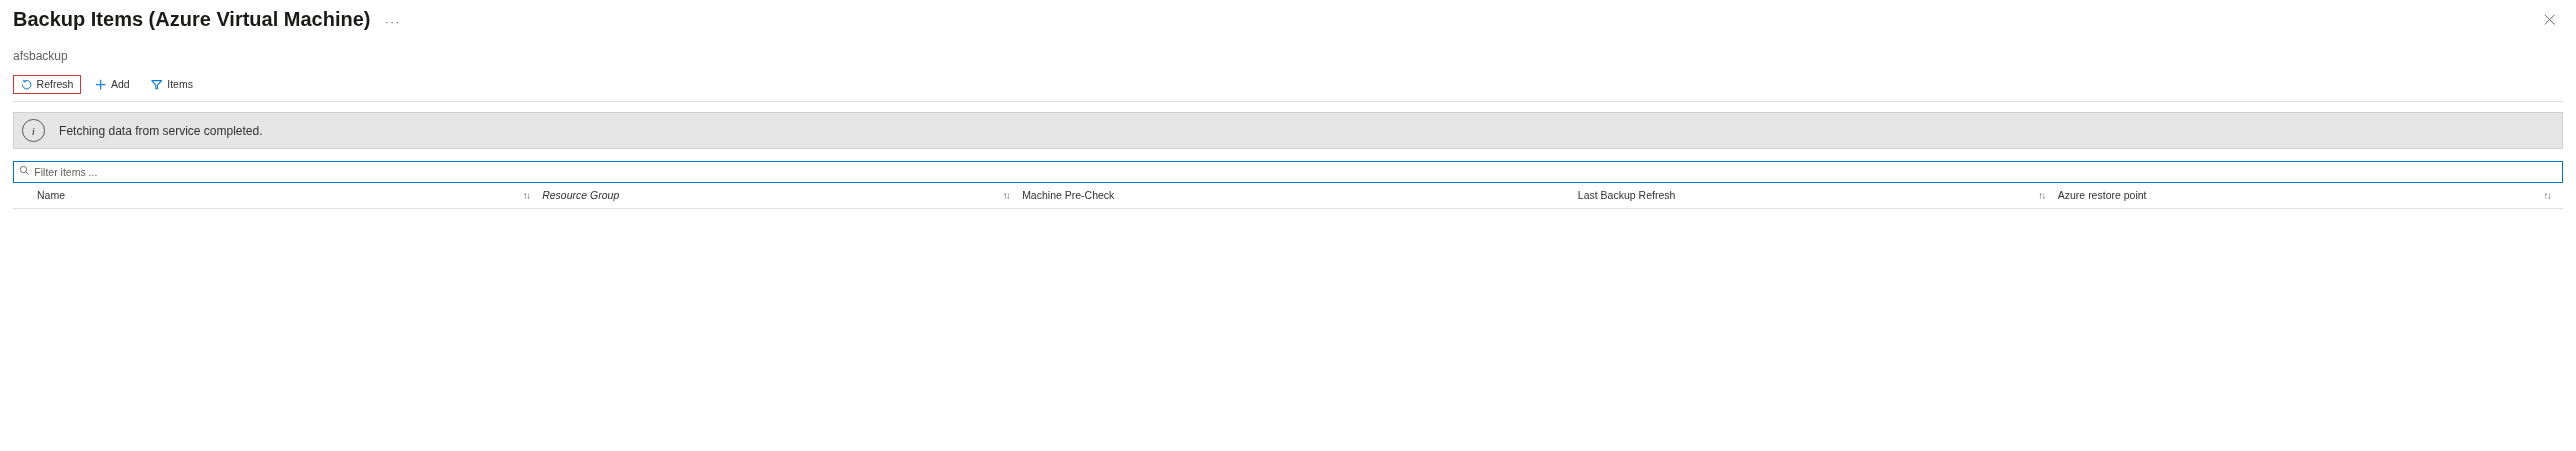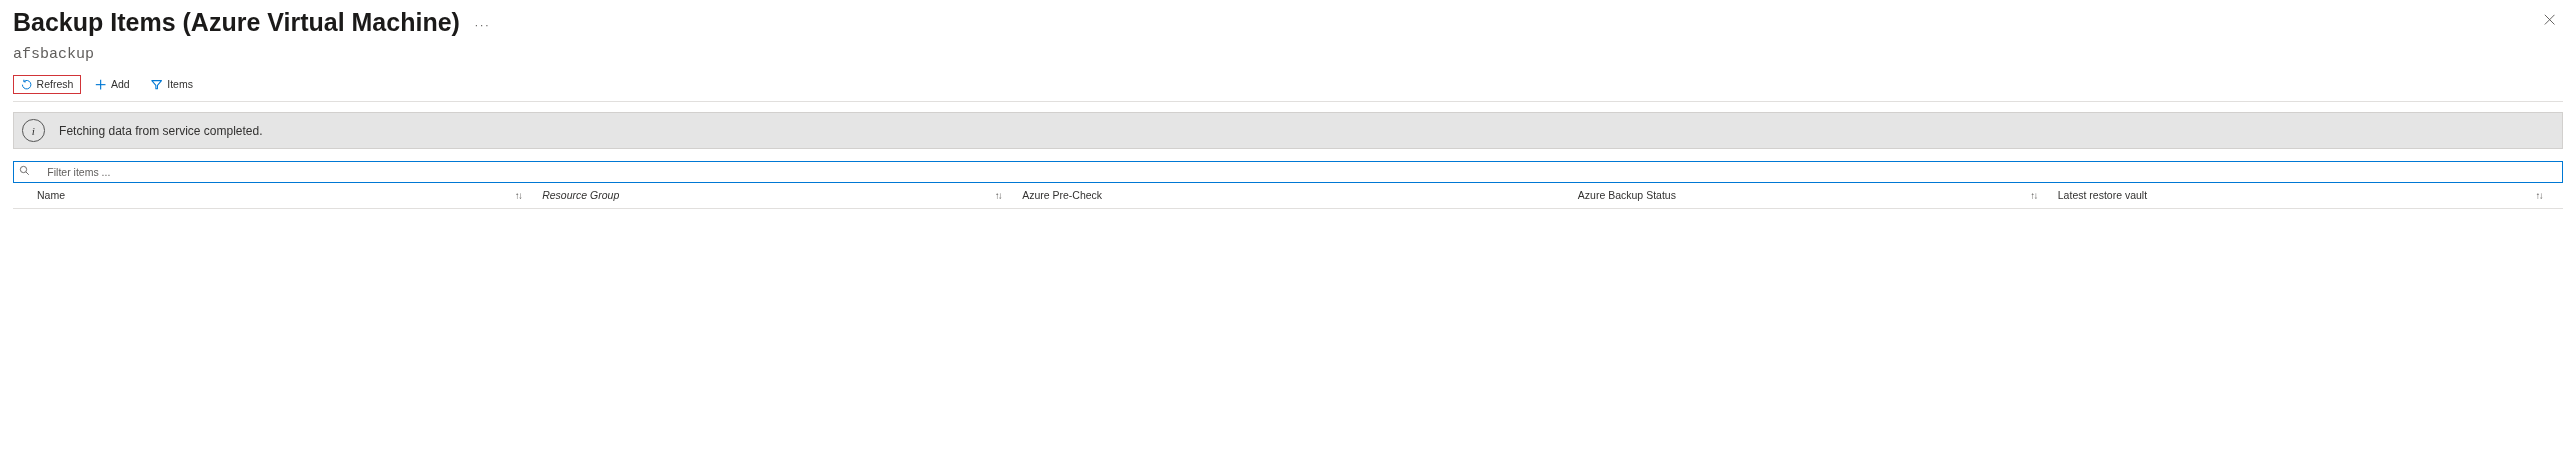--- a/index.html
+++ b/index.html
@@ -13,43 +13,42 @@
     padding: 8px 13px 0 13px;
     width: 100%;
   }
   .header-row {
     display: flex;
     align-items: flex-start;
     justify-content: space-between;
   }
   .title-block { display: flex; align-items: center; gap: 14.5px; }
   .title {
-    font-size: 25px;
+    font-size: 20px;
     font-weight: 600;
     color: #1b1a19;
   }
   .more-dots {
     font-size: 11.3px;
     color: #605e5c;
     letter-spacing: 1.6px;
     padding-top: 4.8px;
     cursor: pointer;
   }
   .close-btn {
     font-size: 14.5px;
     color: #605e5c;
     padding: 4.8px 8px;
     cursor: pointer;
     line-height: 1;
   }
   .subtitle {
-    font-size: 15px;
+    font-size: 12px;
     color: #605e5c;
-    margin-top: 9px;
-    font-family: Liberation Mono, monospace;
+    margin-top: 18px;
   }
   .toolbar {
     display: flex;
     align-items: center;
     gap: 6.5px;
     margin-top: 11.3px;
     padding-bottom: 6.5px;
     border-bottom: 0.8px solid #e1dfdd;
   }
   .tbtn {
@@ -90,42 +89,42 @@
     font-size: 11.3px;
     color: #333;
   }
   .notice-text { font-size: 12px; color: #323130; }
   .filter-wrap {
     margin-top: 11.3px;
     border: 1.2px solid #0078d4;
     display: flex;
     align-items: center;
     padding: 2.4px 4.8px;
-    gap: 18px;
+    gap: 5px;
   }
   .filter-wrap input {
     border: none;
     outline: none;
     flex: 1;
     font-size: 10.5px;
     padding: 1.6px 0;
     background: transparent;
   }
   .filter-wrap input::placeholder { color: #605e5c; }
   .filter-wrap .search-icon svg { stroke: #605e5c; fill: none; }
 
   .table-head {
     display: flex;
     align-items: center;
     border-bottom: 0.8px solid #e1dfdd;
     padding: 6.5px 0 6.5px 24px;
     font-size: 10.5px;
     color: #323130;
   }
-  .col { display: flex; align-items: center; justify-content: space-between; padding-right: 21px; }
+  .col { display: flex; align-items: center; justify-content: space-between; padding-right: 13px; }
   .col .label { white-space: nowrap; }
   .sort-icon { color: #605e5c; font-size: 9.7px; letter-spacing: -1.6px; }
   .col-name   { width: 20%; }
   .col-rg     { width: 19%; font-style: italic; }
   .col-pre    { width: 22%; }
   .col-status { width: 19%; }
   .col-latest { width: 20%; }
   .empty-row {
     padding: 8px 0 8px 6.5px;
     font-size: 10.5px;
@@ -201,27 +200,27 @@
   <div class="table-head">
     <div class="col col-name">
       <span class="label">Name</span>
       <span class="sort-icon">↑↓</span>
     </div>
     <div class="col col-rg">
       <span class="label">Resource Group</span>
       <span class="sort-icon">↑↓</span>
     </div>
     <div class="col col-pre">
-      <span class="label">Azure Pre-Check</span>
+      <span class="label">Machine Pre-Check</span>
     </div>
     <div class="col col-status">
-      <span class="label">Azure Backup Status</span>
+      <span class="label">Last Backup Refresh</span>
       <span class="sort-icon">↑↓</span>
     </div>
     <div class="col col-latest">
-      <span class="label">Latest restore vault</span>
+      <span class="label">Azure restore point</span>
       <span class="sort-icon">↑↓</span>
     </div>
   </div>
 
 
 </div>
 
 
 </body></html>

